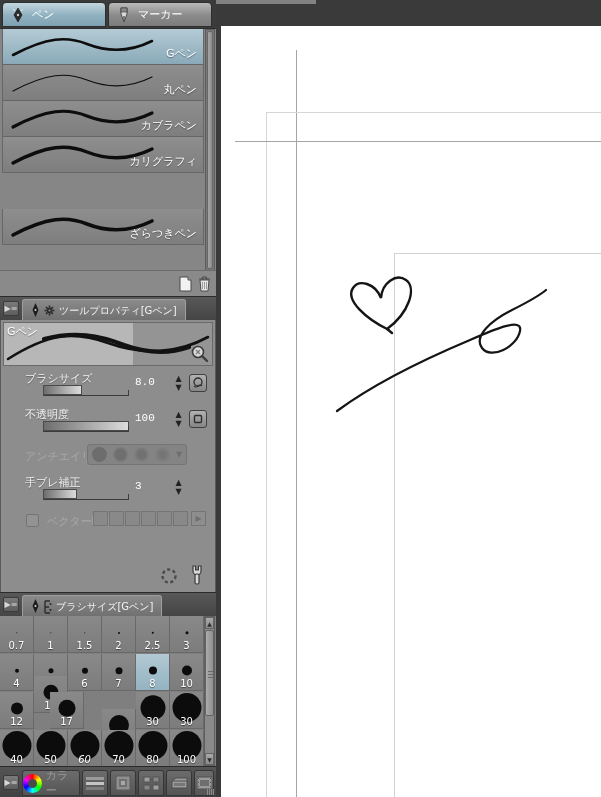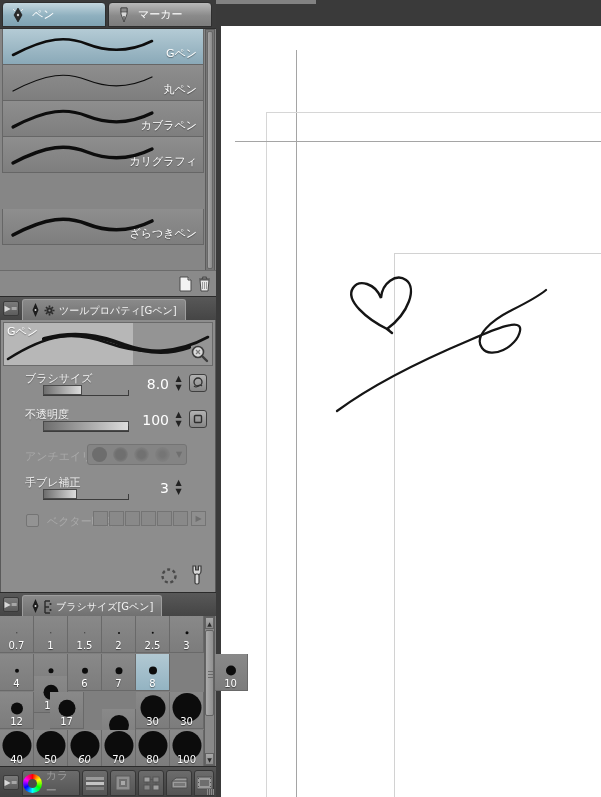--- a/index.html
+++ b/index.html
@@ -51,21 +51,21 @@
   #tp-preview { position:absolute; left:2px; top:2px; width:210px; height:44px;
     background:linear-gradient(90deg,#b7b7b7 0 62%,#949494 62%); border:1px solid #6a6a6a; }
   #tp-preview .bn { position:absolute; left:3px; top:1px; color:#fff; font-size:11px;
     text-shadow:0 1px 1px rgba(0,0,0,.35); }
   .prop-label { color:#f2f2f2; font-size:11px; text-shadow:0 1px 1px rgba(0,0,0,.3); }
   .prop-label.dis, .dis-text { color:#a9a9a9; text-shadow:none; }
   .slider { position:absolute; height:11px; width:86px; border-bottom:1px solid #3c3c3c; }
   .slider .fill { position:absolute; left:0; bottom:0; height:10px;
     background:linear-gradient(90deg,#6e6e6e,#dcdcdc); border:1px solid #4a4a4a; }
   .slider:after { content:""; position:absolute; right:0; bottom:0; width:1px; height:5px; background:#3c3c3c; }
-  .val { position:absolute; width:34px; text-align:right; color:#fff; font-size:14px; }
+  .val { position:absolute; width:34px; color:#fff; font-size:11px;font-family:Liberation Mono, monospace; }
   .spin { position:absolute; width:11px; height:20px; color:#222; font-size:8px; line-height:9px;
     text-align:center; cursor:pointer; }
   .side-btn { position:absolute; width:18px; height:18px; border:1px solid #3f3f3f; border-radius:3px;
     background:linear-gradient(#b2b2b2,#868686); display:flex; align-items:center; justify-content:center; }
   .aa-group { position:absolute; display:flex; gap:6px; align-items:center;
     background:#848484; border:1px solid #747474; border-radius:3px; padding:2px 4px; }
   .aa-c { width:15px; height:15px; border-radius:50%; }
   .vec-sq { width:15px; height:15px; border:1px solid #747474; background:#898989; }
   .chk { position:absolute; width:13px; height:13px; border:1px solid #747474; background:#939393; border-radius:2px; }
 
@@ -347,21 +347,21 @@
         <div class="num">6</div>
       </div>
       <div class="cell" style="left: 102px; top: 38px;">
         <div class="dot" style="width:7px;height:7px;"></div>
         <div class="num">7</div>
       </div>
       <div class="cell sel" style="left: 136px; top: 38px;">
         <div class="dot" style="width:8px;height:8px;"></div>
         <div class="num">8</div>
       </div>
-      <div class="cell" style="left: 170px; top: 38px; margin-left: 44px;">
+      <div class="cell" style="left: 170px; top: 38px;">
         <div class="dot" style="width:10px;height:10px;"></div>
         <div class="num">10</div>
       </div>
       <div class="cell" style="left: 0px; top: 76px;">
         <div class="dot" style="width:12px;height:12px;"></div>
         <div class="num">12</div>
       </div>
       <div class="cell" style="left: 34px; top: 60px;">
         <div class="dot" style="width:15px;height:15px;"></div>
         <div class="num">15</div>

